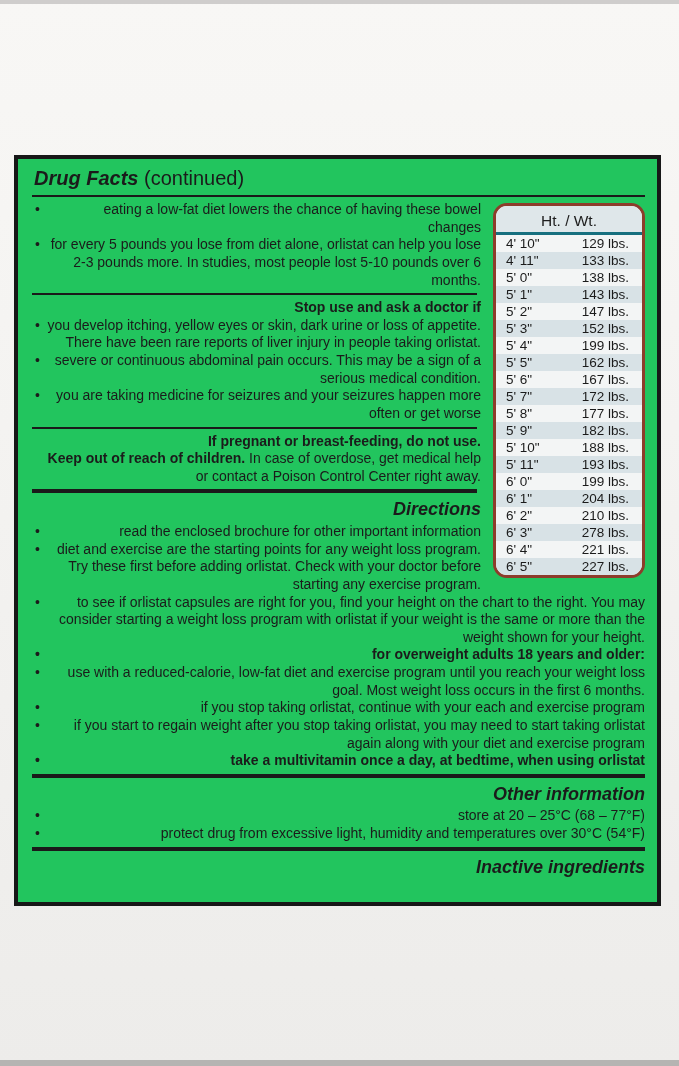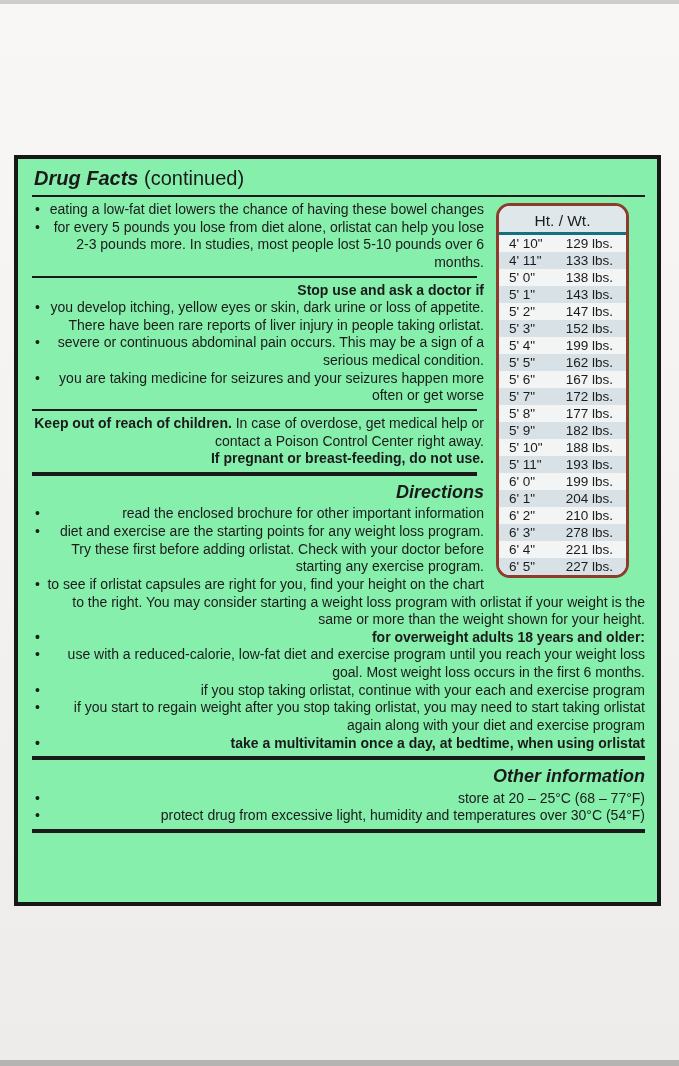--- a/index.html
+++ b/index.html
@@ -9,33 +9,33 @@
     font-family:"Liberation Sans","DejaVu Sans",sans-serif;
     background:linear-gradient(180deg,#f8f7f5 0%,#f4f3f1 40%,#edecea 100%);
     color:#1b1b1b;
     overflow:hidden;
   }
   .photo-edge-top { position:absolute; top:0; left:0; right:0; height:4px; background:#adacaa; opacity:.55; }
   .photo-edge-bottom { position:absolute; bottom:0; left:0; right:0; height:6px; background:#9d9c9a; opacity:.7; }
 
   .label {
     position:absolute; left:14px; top:155px; width:647px; height:751px;
-    border:4px solid #171717; background:#86efac;
+    border:4px solid #171717; background:#22c55e;
     padding:5px 12px 6px 14px; overflow:hidden;
   }
 
   .title-row { font-size:20px; padding:3px 0 5px 2px; border-bottom:2px solid #1a1a1a; }
   .title-main { font-weight:bold; font-style:italic; }
   .title-suffix { font-weight:normal; }
 
   .content { font-size:14px; line-height:1.26; }
 
   
   .hw-table {
-    float:right; width:133px; margin:6px 16px 6px 12px;
+    float:right; width:152px; margin:6px 0 6px 12px;
     border:3px solid #8d3c2b; border-radius:14px;
     background:#f3f5f5; overflow:hidden;
   }
   .hw-header {
     height:29px; line-height:29px; text-align:center;
     font-size:15.5px; background:#dfe7ea; color:#1d1d1d;
     border-bottom:3px solid #17707f;
   }
   .trow {
     display:flex; justify-content:space-between; align-items:center;
@@ -175,25 +175,25 @@
           <li><span>you develop itching, yellow eyes or skin, dark urine or loss of appetite. There have been rare reports of liver injury in people taking orlistat.</span></li>
           <li><span>severe or continuous abdominal pain occurs. This may be a sign of a serious medical condition.</span></li>
           <li><span>you are taking medicine for seizures and your seizures happen more often or get worse</span></li>
         </ul>
     </div>
 
     <div class="rule left"></div>
 
     <div class="section">
       <div>
+        <b>If pregnant or breast-feeding, do not use.</b>
+      </div>
+      <div>
         <b>Keep out of reach of children.</b>
         <span>In case of overdose, get medical help or contact a Poison Control Center right away.</span>
-      </div>
-      <div>
-        <b>If pregnant or breast-feeding, do not use.</b>
       </div>
     </div>
 
     <div class="rule thick left"></div>
 
     <div class="section">
       <div class="hd-italic">Directions</div>
       <ul class="blist">
           <li><span>read the enclosed brochure for other important information</span></li>
           <li><span>diet and exercise are the starting points for any weight loss program. Try these first before adding orlistat. Check with your doctor before starting any exercise program.</span></li>
@@ -211,15 +211,19 @@
     <div class="section">
       <div class="hd-italic">Other information</div>
       <ul class="blist">
           <li><span>store at 20 – 25°C (68 – 77°F)</span></li>
           <li><span>protect drug from excessive light, humidity and temperatures over 30°C (54°F)</span></li>
         </ul>
     </div>
 
     <div class="rule thick"></div>
 
+    <div class="section">
+      <div class="hd-italic">Inactive ingredients</div>
+
+    </div>
 
   </div>
 </div>
 
 </body></html>

